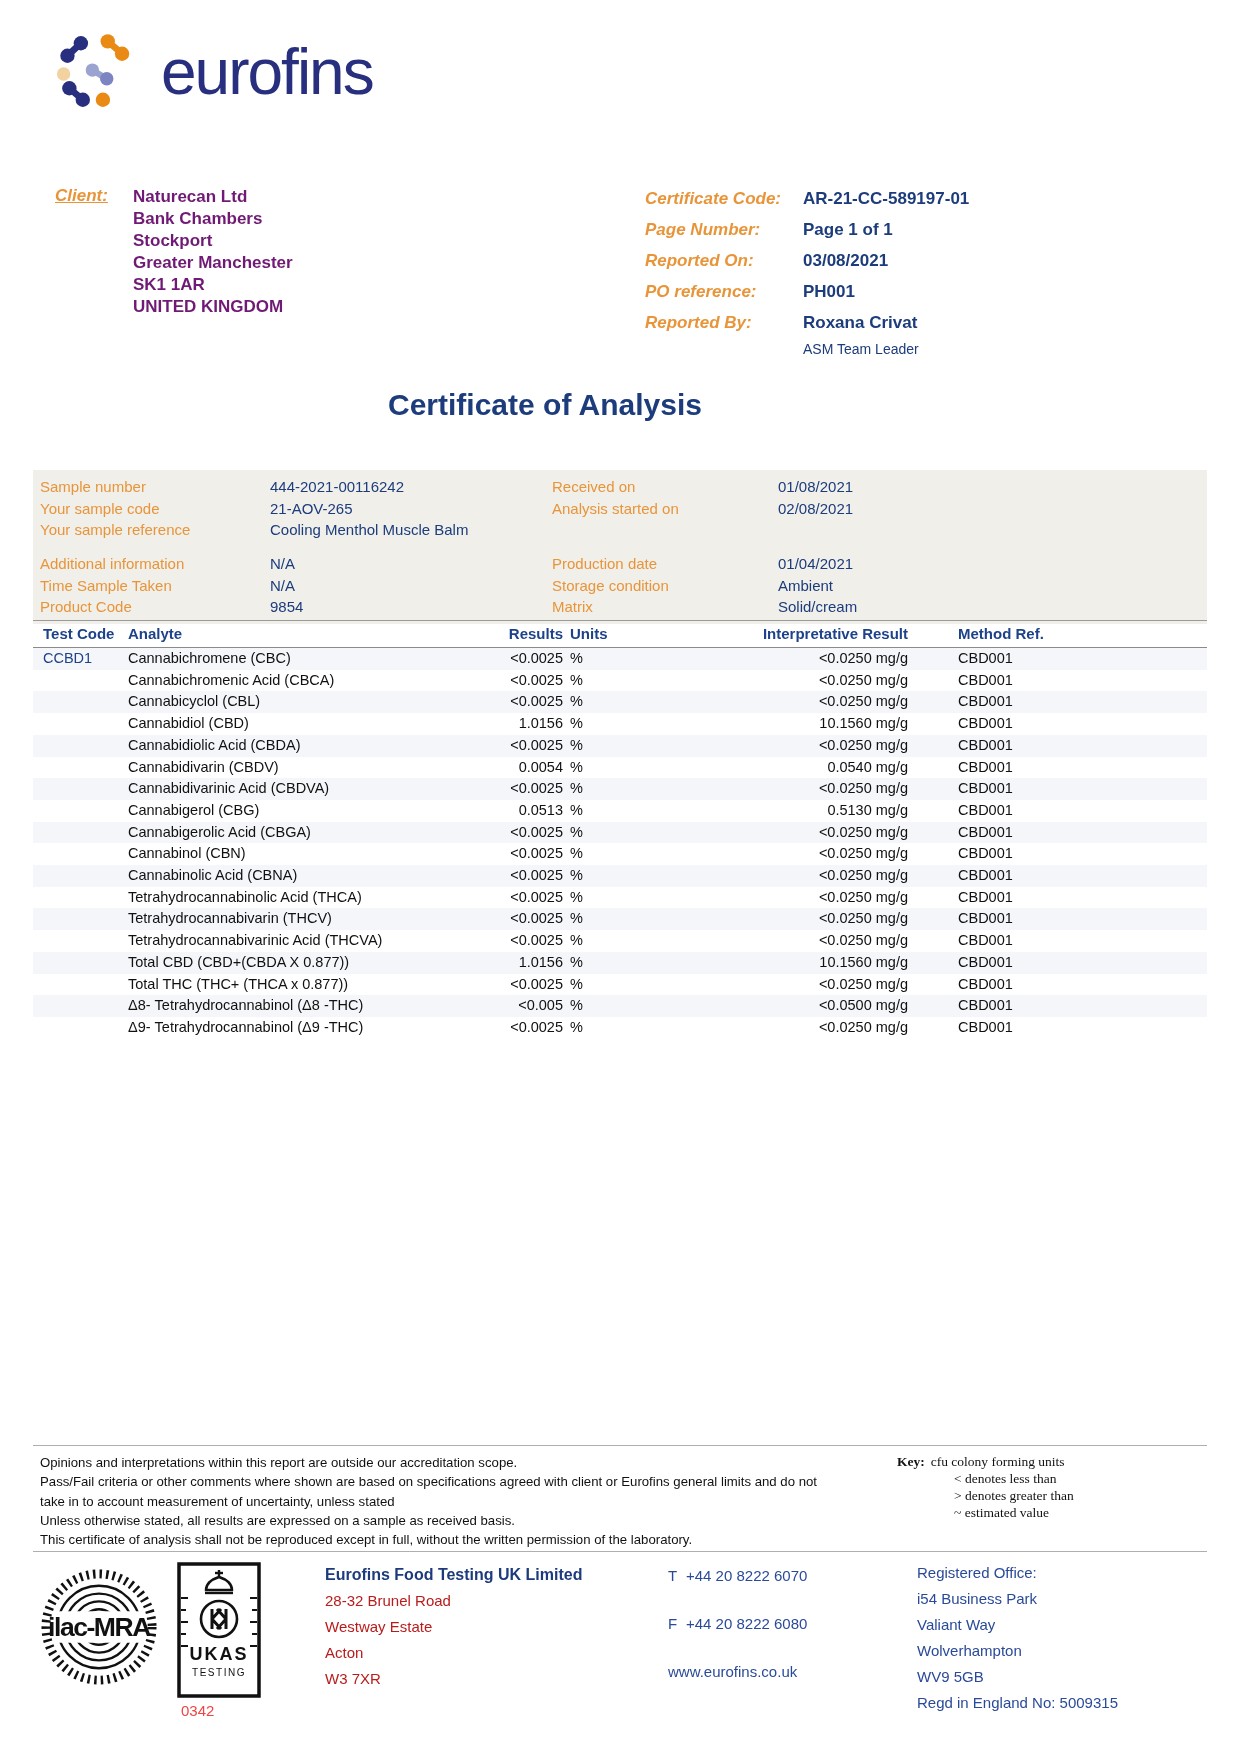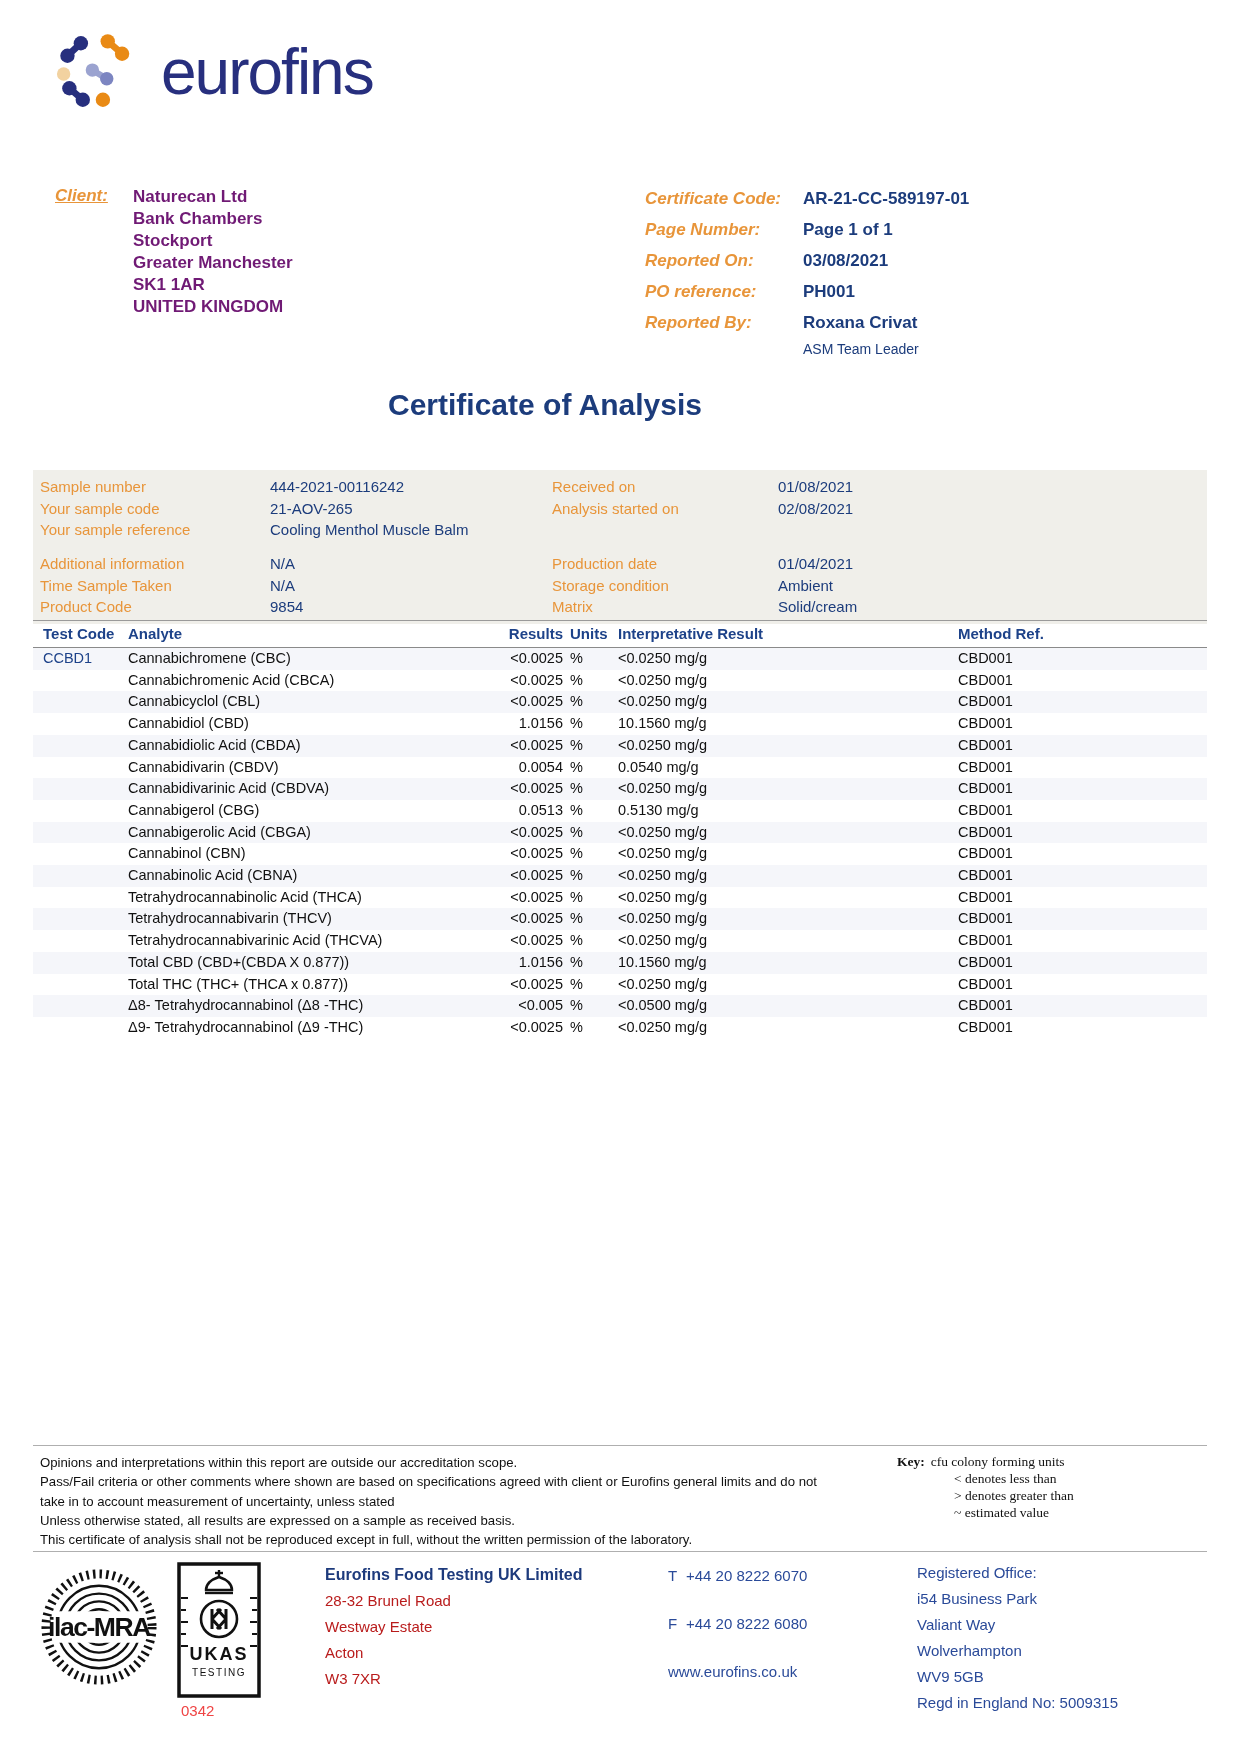--- a/index.html
+++ b/index.html
@@ -37,21 +37,21 @@
   
   .results{position:absolute;top:620px;left:33px;width:1174px;}
   .tgrid{display:grid;grid-template-columns:85px 310px 125px 55px 290px 1fr;padding-left:10px;box-sizing:border-box;}
   .thead{border-top:1px solid #9A9A9A;border-bottom:1px solid #8A8A8A;padding-top:4px;padding-bottom:5px;
          font-size:15px;font-weight:bold;color:#1D4289;}
   .t-row{line-height:21.7px;font-size:14.5px;color:#111;}
   .tbody .t-row:nth-child(odd){background:#F5F6FA;}
   .c-test{color:#1D4289;}
   .c-result,.h-result{text-align:right;}
   .c-unit,.h-unit{padding-left:7px;}
-  .c-interp,.h-interp{text-align:left;}
+  .c-interp,.h-interp{text-align:right;}
   .c-method,.h-method{padding-left:50px;}
 
   
   .rule{position:absolute;left:33px;width:1174px;border-top:1px solid #AFAFAF;height:0;}
   .rule-a{top:1445px;}
   .rule-b{top:1551px;}
   .disclaimer{position:absolute;top:1453px;left:40px;width:820px;font-size:13.2px;line-height:19.3px;color:#111;}
   .key{position:absolute;top:1453px;left:897px;width:300px;font-size:13.5px;line-height:17px;color:#111;font-family:Liberation Serif, serif;}
   .key-first{display:flex;}
   .key-label{font-weight:bold;margin-right:6px;}

